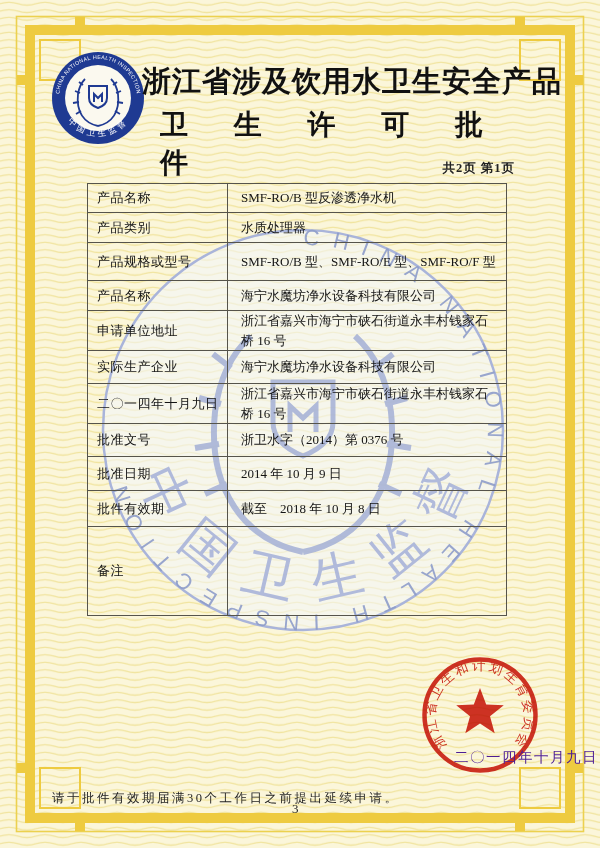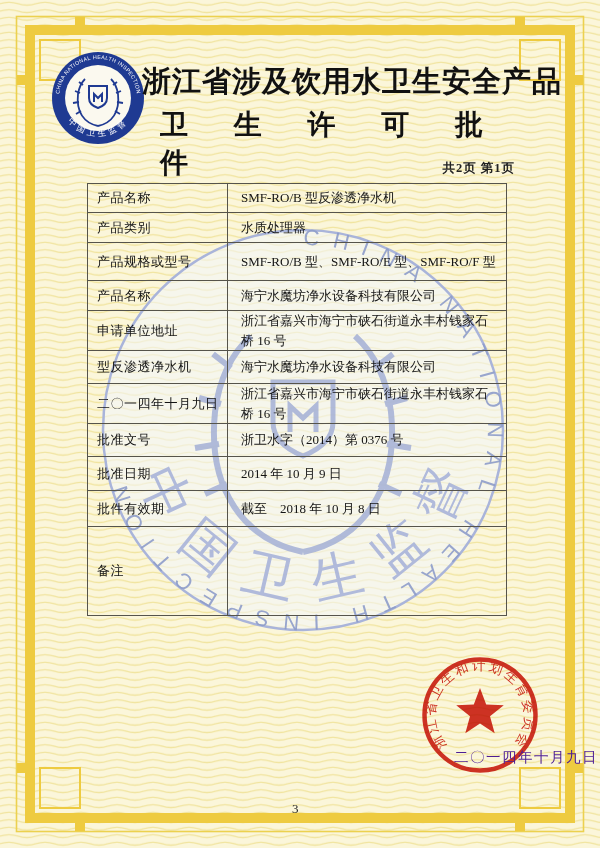--- a/index.html
+++ b/index.html
@@ -144,21 +144,21 @@
     </tr>
     <tr class="r3">
       <td class="lbl">产品名称</td>
       <td class="val">海宁水魔坊净水设备科技有限公司</td>
     </tr>
     <tr class="r4">
       <td class="lbl">申请单位地址</td>
       <td class="val">浙江省嘉兴市海宁市硖石街道永丰村钱家石桥 16 号</td>
     </tr>
     <tr class="r5">
-      <td class="lbl">型反渗透净水机</td>
+      <td class="lbl">实际生产企业</td>
       <td class="val">海宁水魔坊净水设备科技有限公司</td>
     </tr>
     <tr class="r6">
       <td class="lbl">二〇一四年十月九日</td>
       <td class="val">浙江省嘉兴市海宁市硖石街道永丰村钱家石桥 16 号</td>
     </tr>
     <tr class="r8">
       <td class="lbl">批准文号</td>
       <td class="val">浙卫水字（2014）第 0376 号</td>
     </tr>
@@ -183,15 +183,16 @@
     </defs>
     <circle cx="74" cy="74" r="55.5" fill="none" stroke="#cf291d" stroke-width="4.5"></circle>
     <polygon points="74,47 80.2,63.5 97.8,64.3 84,75.2 88.7,92.2 74,82.5 59.3,92.2 64,75.2 50.2,64.3 67.8,63.5" fill="#cf291d"></polygon>
     <text font-family="DejaVu Sans, sans-serif" font-size="13.5" letter-spacing="2.5" fill="#cf291d" text-anchor="middle">
       <textPath href="#sealarc" startOffset="50%">浙江省卫生和计划生育委员会</textPath>
     </text>
   </svg>
 
   <div class="issuedate">二〇一四年十月九日</div>
 
+  <div class="footnote">请于批件有效期届满30个工作日之前提出延续申请。</div>
   <div class="pagenum">3</div>
 
 </div>
 
 </body></html>

